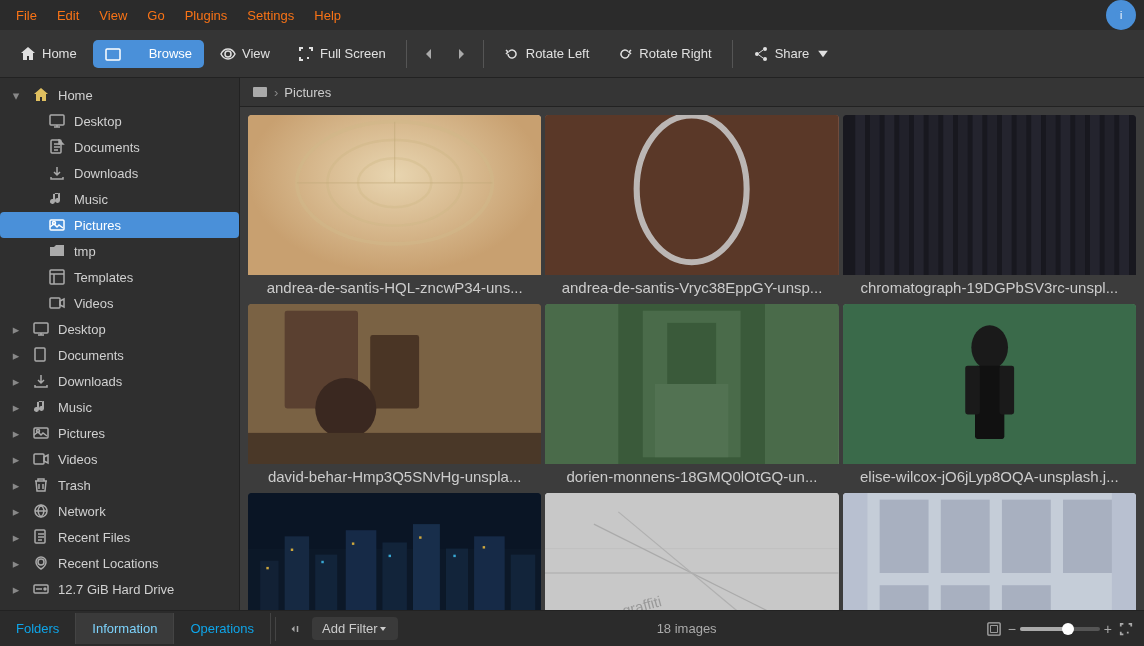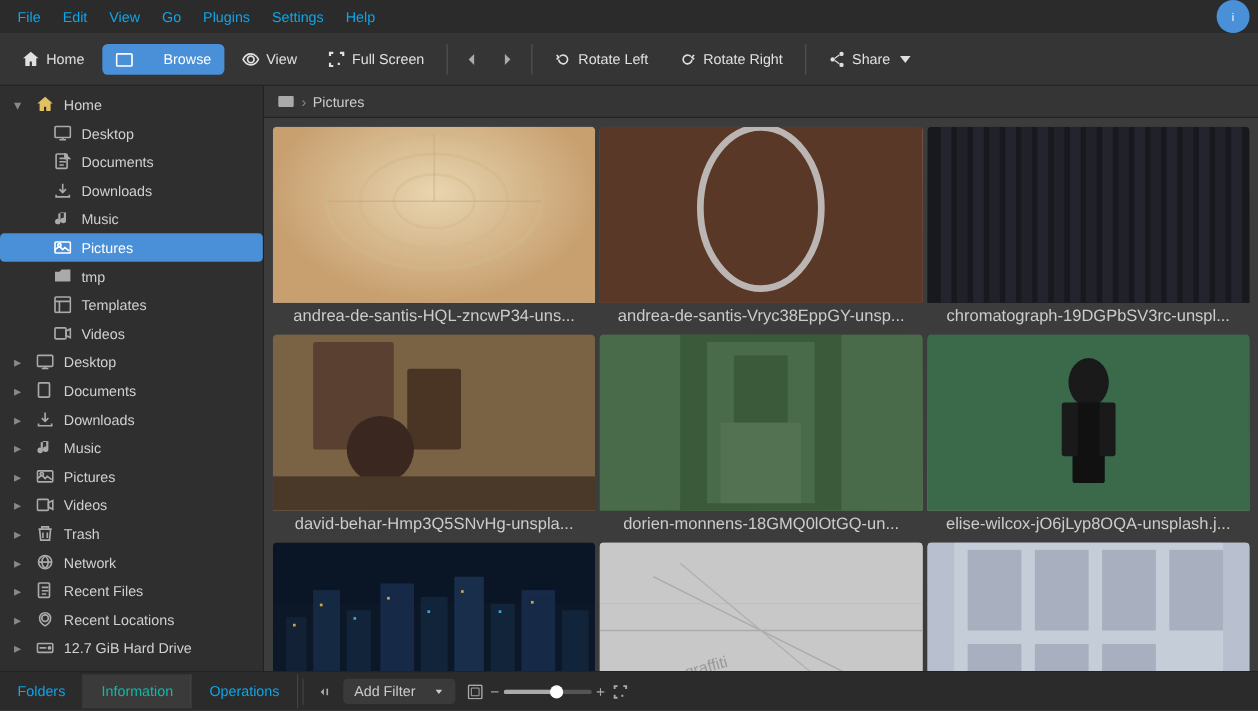--- a/index.html
+++ b/index.html
@@ -1,20 +1,20 @@
 <!DOCTYPE html>
 <html><head>
   <meta charset="utf-8">
   <style>
     * { box-sizing: border-box; margin: 0; padding: 0; }
     body { font-family: 'Segoe UI', Arial, sans-serif; font-size: 13px; background: #3c3c3c; color: #e0e0e0; width: 1144px; height: 646px; overflow: hidden; display: flex; flex-direction: column; }
 
     
     .menubar { display: flex; align-items: center; background: #2b2b2b; height: 30px; padding: 0 8px; gap: 4px; flex-shrink: 0; }
-    .menubar-item { padding: 2px 8px; cursor: pointer; border-radius: 3px; font-size: 13px; color: #0ea5e9; }
+    .menubar-item { padding: 2px 8px; cursor: pointer; border-radius: 3px; font-size: 13px; color: #f97316; }
 
     
     .toolbar { display: flex; align-items: center; background: #353535; height: 48px; padding: 0 8px; gap: 4px; border-bottom: 1px solid #222; flex-shrink: 0; }
     .toolbar-btn { display: flex; align-items: center; gap: 6px; padding: 6px 12px; border-radius: 5px; cursor: pointer; font-size: 13px; color: #e0e0e0; border: none; background: none; }
     .toolbar-btn.active { background: #4a90d9; color: #fff; gap: 28px; }
     .toolbar-sep { width: 1px; height: 28px; background: #555; margin: 0 4px; }
     .toolbar-btn svg { width: 16px; height: 16px; }
     .nav-btn { display: flex; align-items: center; justify-content: center; width: 28px; height: 28px; border-radius: 4px; cursor: pointer; color: #aaa; }
 
     
@@ -35,28 +35,28 @@
     .breadcrumb-bar svg { width: 16px; height: 16px; }
     .file-grid { display: grid; grid-template-columns: repeat(3, 1fr); gap: 4px; padding: 8px; }
     .file-thumb { display: flex; flex-direction: column; align-items: center; cursor: pointer; border-radius: 4px; overflow: hidden; }
     .thumb-img { width: 100%; height: 160px; object-fit: cover; background: #555; position: relative; overflow: hidden; display: flex; align-items: center; justify-content: center; }
     .thumb-label { font-size: 15px; color: #ccc; padding: 4px 6px; text-align: center; width: 100%; white-space: nowrap; overflow: hidden; text-overflow: ellipsis; }
 
     
     .statusbar { display: flex; align-items: center; background: #2b2b2b; height: 36px; border-top: 1px solid #222; flex-shrink: 0; }
     .statusbar-tabs { display: flex; }
     .statusbar-tab { padding: 8px 16px; cursor: pointer; font-size: 13px; color: #0ea5e9; border-right: 1px solid #444; }
-    .statusbar-tab.active { background: #3a3a3a; color: #14b8a6; }
+    .statusbar-tab.active { background: #3a3a3a; color: #7dd3fc; }
     .statusbar-center { flex: 1; display: flex; align-items: center; justify-content: center; font-size: 13px; color: #aaa; }
     .statusbar-right { display: flex; align-items: center; gap: 4px; padding: 0 8px; }
     .zoom-btn { width: 20px; height: 20px; display: flex; align-items: center; justify-content: center; cursor: pointer; color: #aaa; border-radius: 3px; }
     .zoom-slider { width: 80px; height: 4px; background: #555; border-radius: 2px; position: relative; cursor: pointer; }
     .zoom-slider-fill { height: 4px; background: #aaa; border-radius: 2px; width: 60%; }
     .zoom-knob { width: 12px; height: 12px; background: #fff; border-radius: 50%; position: absolute; top: -4px; left: calc(60% - 6px); }
-    .filter-btn { display: flex; align-items: center; gap: 16px; padding: 4px 10px; border-radius: 4px; cursor: pointer; font-size: 13px; color: #ccc; border: none; background: #3a3a3a; }
+    .filter-btn { display: flex; align-items: center; gap: 0; padding: 4px 10px; border-radius: 4px; cursor: pointer; font-size: 13px; color: #ccc; border: none; background: #3a3a3a; }
 
     
     .thumb-1 { background: linear-gradient(135deg, #c8a882 0%, #d4b896 30%, #e8c9a8 60%, #f0d5b5 100%); }
     .thumb-2 { background: linear-gradient(180deg, #8b6355 0%, #7a5244 40%, #6b4535 100%); display: flex; align-items: center; justify-content: center; }
     .thumb-3 { background: linear-gradient(180deg, #2a2a35 0%, #1a1a22 50%, #12121a 100%); }
     .thumb-4 { background: linear-gradient(135deg, #8b7355 0%, #7a6244 50%, #6b5535 100%); }
     .thumb-5 { background: linear-gradient(135deg, #4a6b4a 0%, #3a5a3a 50%, #5a7a5a 100%); }
     .thumb-6 { background: linear-gradient(180deg, #3a5c3a 0%, #4a6b4a 40%, #6a8b5a 100%); }
     .thumb-7 { background: linear-gradient(180deg, #1a2535 0%, #0a1525 50%, #15253a 100%); }
     .thumb-8 { background: linear-gradient(135deg, #c0c0c0 0%, #d0d0d0 50%, #b0b0b0 100%); }
@@ -580,20 +580,21 @@
           <rect x="9" y="4" width="2" height="8"></rect>
         </svg>
     </div>
   </div>
   <button class="filter-btn">
     <span>Add Filter</span>
     <svg viewBox="0 0 10 10" fill="currentColor" width="10" height="10">
         <path d="M2 3l3 4 3-4"></path>
       </svg>
   </button>
+  <div class="statusbar-center">18 images</div>
   <div class="statusbar-right">
     <div class="zoom-btn">
       <svg viewBox="0 0 16 16" fill="#aaa" width="14" height="14">
           <rect x="1" y="1" width="14" height="14" rx="1" fill="none" stroke="#aaa" stroke-width="1.5"></rect>
           <path d="M4 4h8v8H4z" fill="none" stroke="#aaa" stroke-width="1"></path>
         </svg>
     </div>
     <div style="display:flex; align-items:center; gap:4px;">
       <span style="color:#aaa;font-size:14px;">−</span>
       <div class="zoom-slider">

